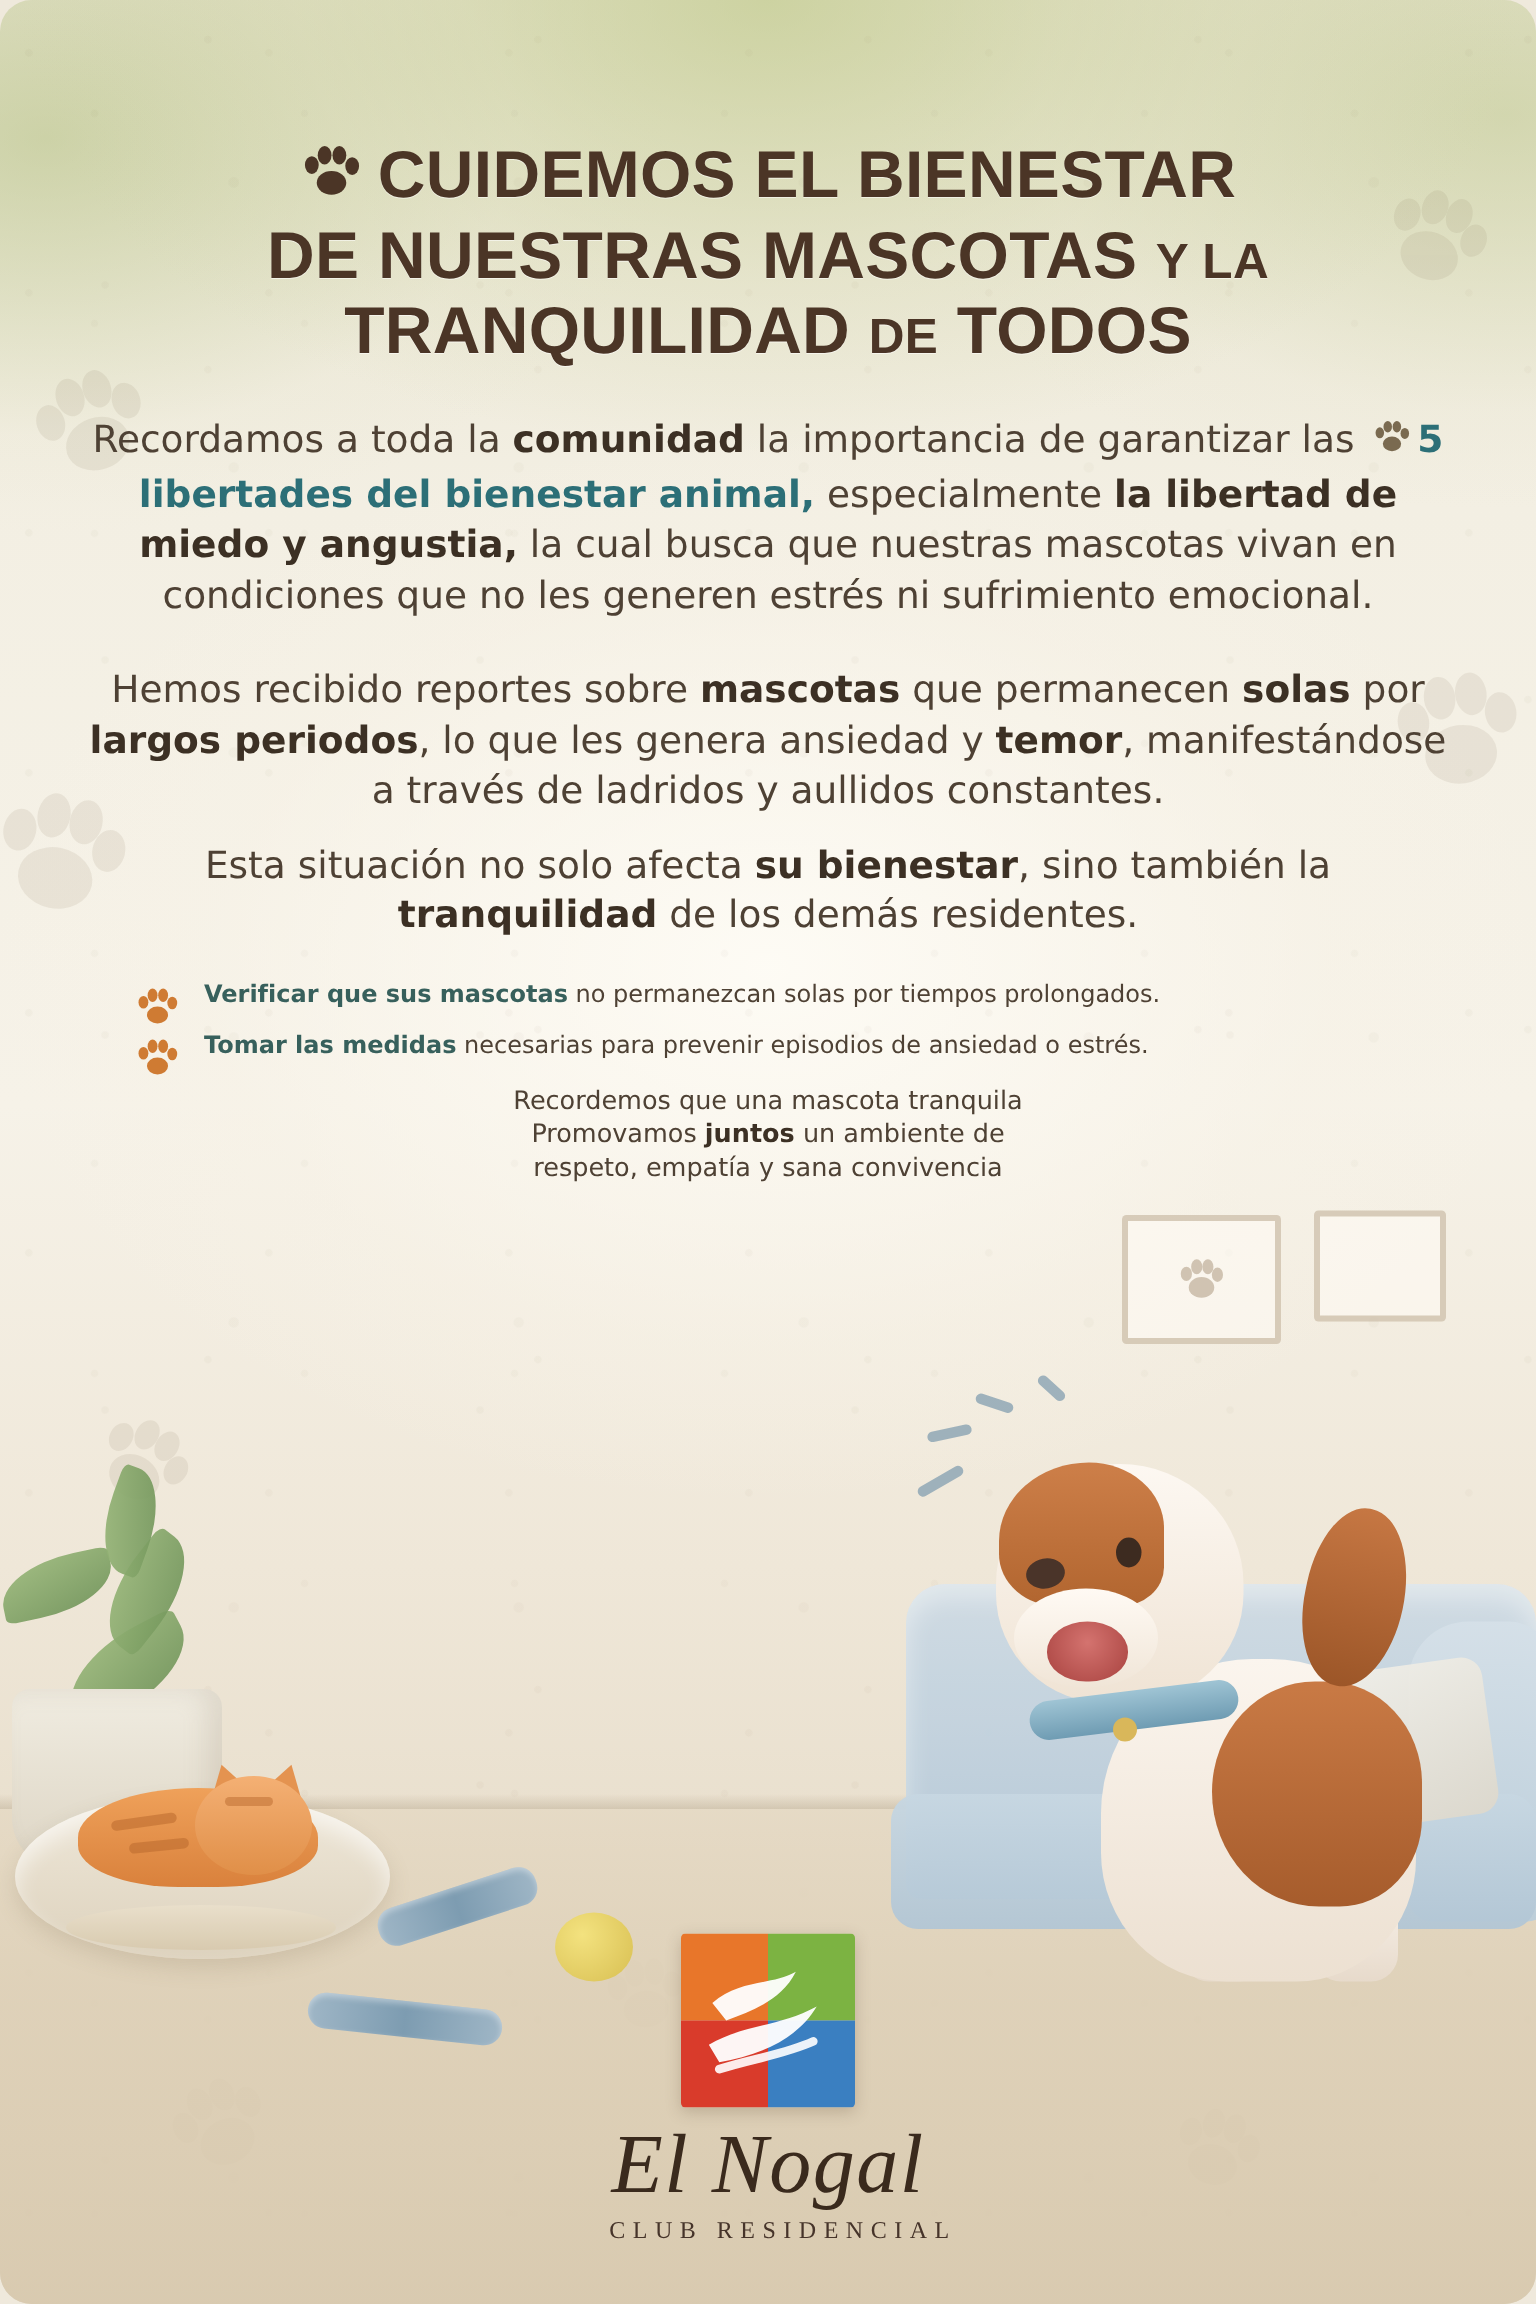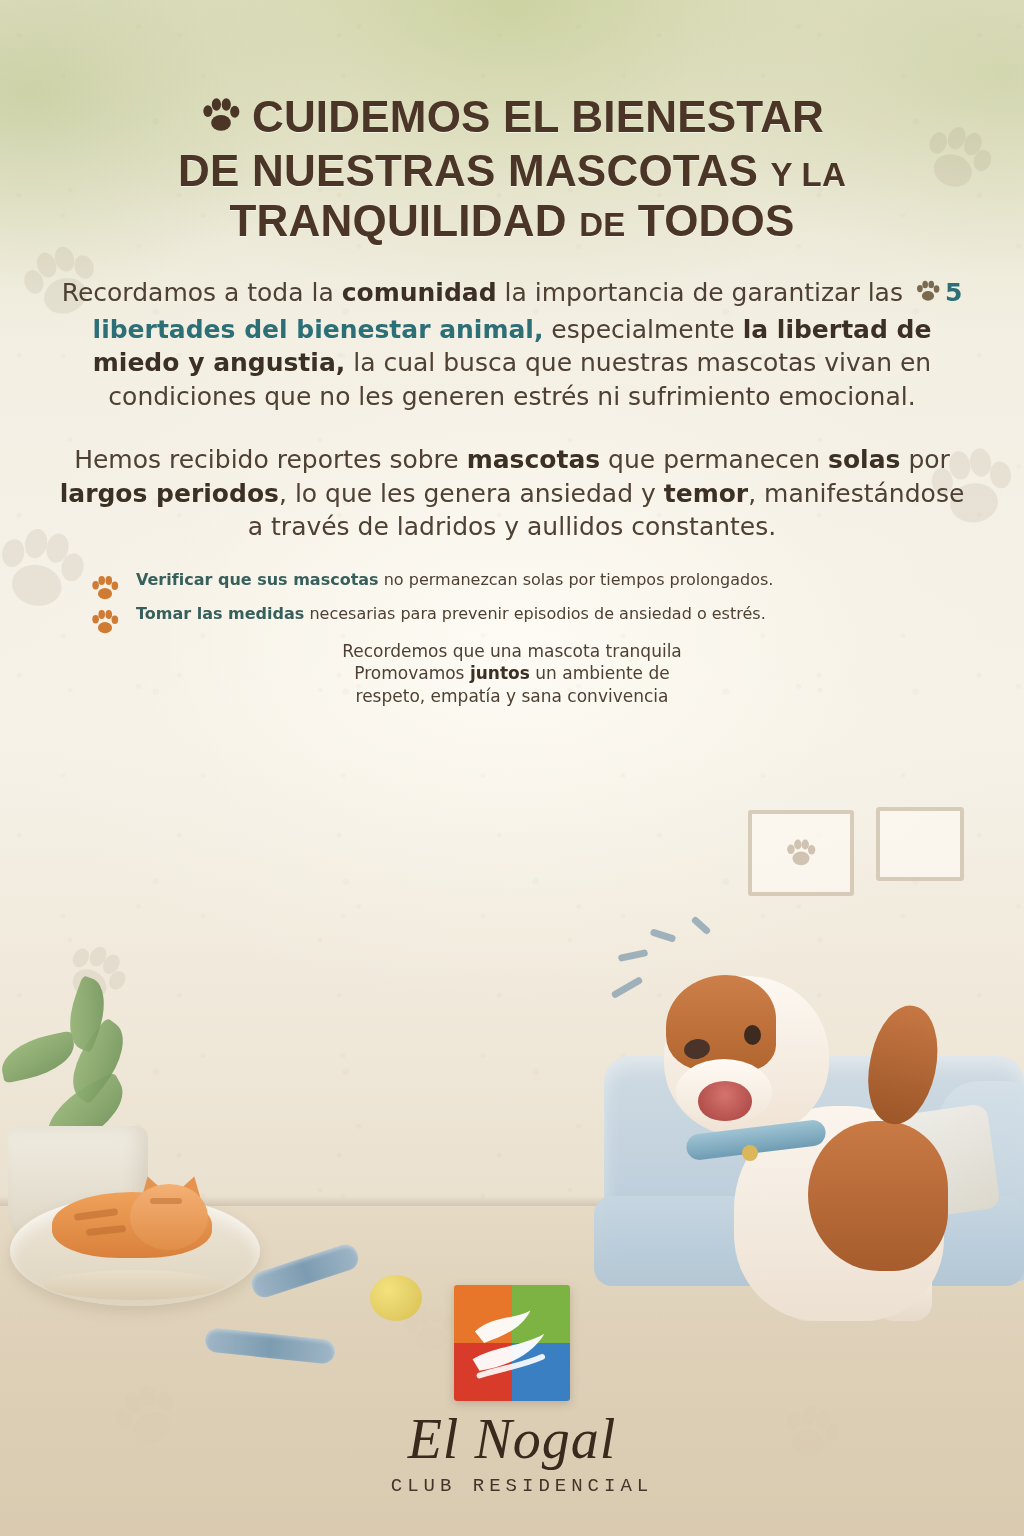--- a/index.html
+++ b/index.html
@@ -18,20 +18,21 @@
     position: relative;
     width: 1024px;
     height: 1536px;
     overflow: hidden;
     background:
       radial-gradient(ellipse 700px 420px at 50% 0%, rgba(183,196,124,0.55) 0%, rgba(205,210,160,0.25) 45%, rgba(240,234,219,0) 72%),
       radial-gradient(ellipse 520px 330px at 3% 6%, rgba(168,184,112,0.45) 0%, rgba(226,226,198,0.1) 60%, rgba(240,234,219,0) 80%),
       radial-gradient(ellipse 520px 330px at 98% 5%, rgba(176,190,120,0.40) 0%, rgba(226,226,198,0.1) 60%, rgba(240,234,219,0) 80%),
       radial-gradient(ellipse 620px 420px at 50% 42%, rgba(255,253,247,0.85) 0%, rgba(248,243,232,0.4) 60%, rgba(244,238,226,0) 85%),
       linear-gradient(180deg, #e7e4cf 0%, #f3efe3 22%, #f6f2e8 48%, #efe7d8 68%, #e6dcc9 85%, #ded2bc 100%);
+    border-radius: 21px;
   }
 
   
   #grain {
     position: absolute;
     inset: 0;
     background-image:
       radial-gradient(circle at 12% 22%, rgba(140,120,90,0.05) 0 2px, rgba(0,0,0,0) 3px),
       radial-gradient(circle at 63% 12%, rgba(140,120,90,0.05) 0 2px, rgba(0,0,0,0) 3px),
       radial-gradient(circle at 82% 64%, rgba(140,120,90,0.04) 0 3px, rgba(0,0,0,0) 4px),
@@ -315,22 +316,22 @@
   }
   #logo-name {
     font-family: "Liberation Serif", serif;
     font-style: italic;
     font-size: 56px;
     color: #3a2a1d;
     line-height: 1;
     letter-spacing: 1px;
   }
   #logo-sub {
-    font-family: Liberation Mono, monospace;
-    font-size: 19px;
+    font-family: Liberation Serif, serif;
+    font-size: 16px;
     letter-spacing: 5px;
     color: #46342a;
     margin-top: 8px;
     padding-left: 20px;
   }
 </style>
 </head>
 <body>
 
 <div id="poster">
@@ -508,20 +509,23 @@
               <ellipse cx="25" cy="16" rx="7" ry="9.5"></ellipse>
               <ellipse cx="40" cy="16" rx="7" ry="9.5"></ellipse>
               <ellipse cx="53" cy="27" rx="7" ry="9"></ellipse>
             </svg></span><span class="teal">5 libertades del bienestar animal,</span><span> especialmente </span><b>la libertad de miedo y angustia,</b><span> la cual busca que nuestras mascotas vivan en condiciones que no les generen estrés ni sufrimiento emocional.</span>
       </p>
 
       <p class="para" style="margin-top:30px">
         <span>Hemos recibido reportes sobre </span><b>mascotas</b><span> que permanecen </span><b>solas</b><span> por </span><b>largos periodos</b><span>, lo que les genera ansiedad y </span><b>temor</b><span>, manifestándose a través de ladridos y aullidos constantes.</span>
       </p>
 
+      <p class="para">
+        <span>Esta situación no solo afecta </span><b>su bienestar</b><span>, sino también la </span><b>tranquilidad</b><span> de los demás residentes.</span>
+      </p>
 
       <ul class="bullets">
         <li>
           <span class="bullet-paw"><svg width="30" height="30" viewBox="0 0 64 64" fill="currentColor">
                 <ellipse cx="32" cy="44" rx="15" ry="12"></ellipse>
                 <ellipse cx="12" cy="26" rx="7" ry="9"></ellipse>
                 <ellipse cx="25" cy="16" rx="7" ry="9.5"></ellipse>
                 <ellipse cx="40" cy="16" rx="7" ry="9.5"></ellipse>
                 <ellipse cx="53" cy="27" rx="7" ry="9"></ellipse>
               </svg></span>

